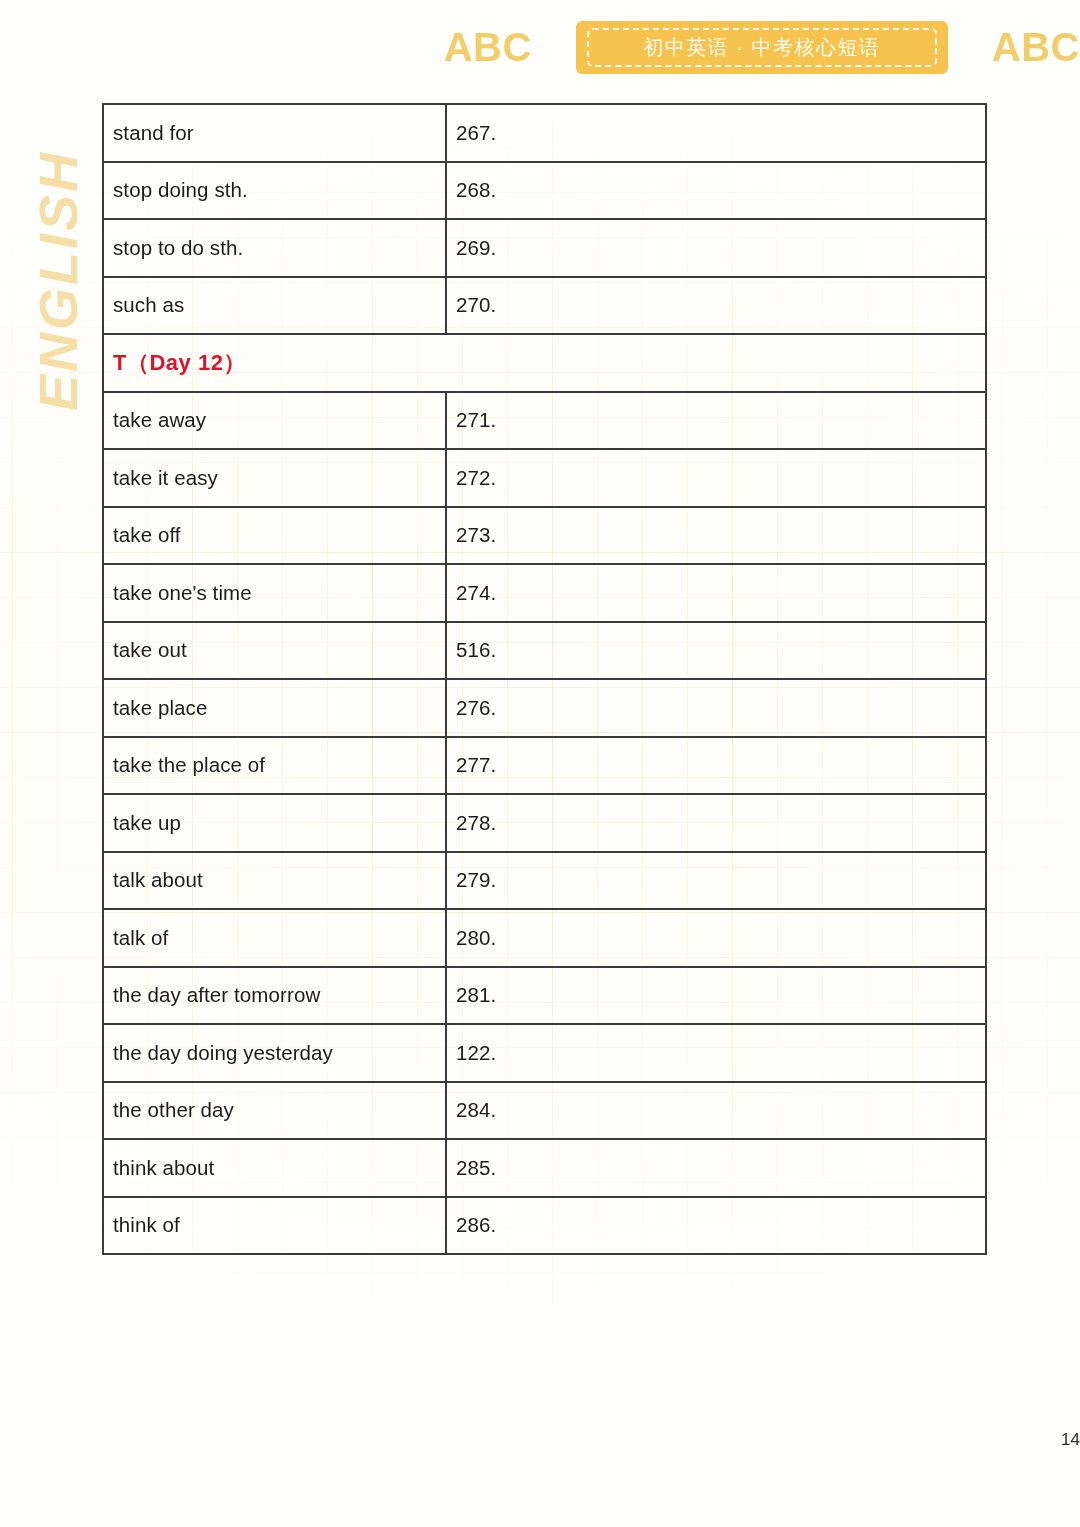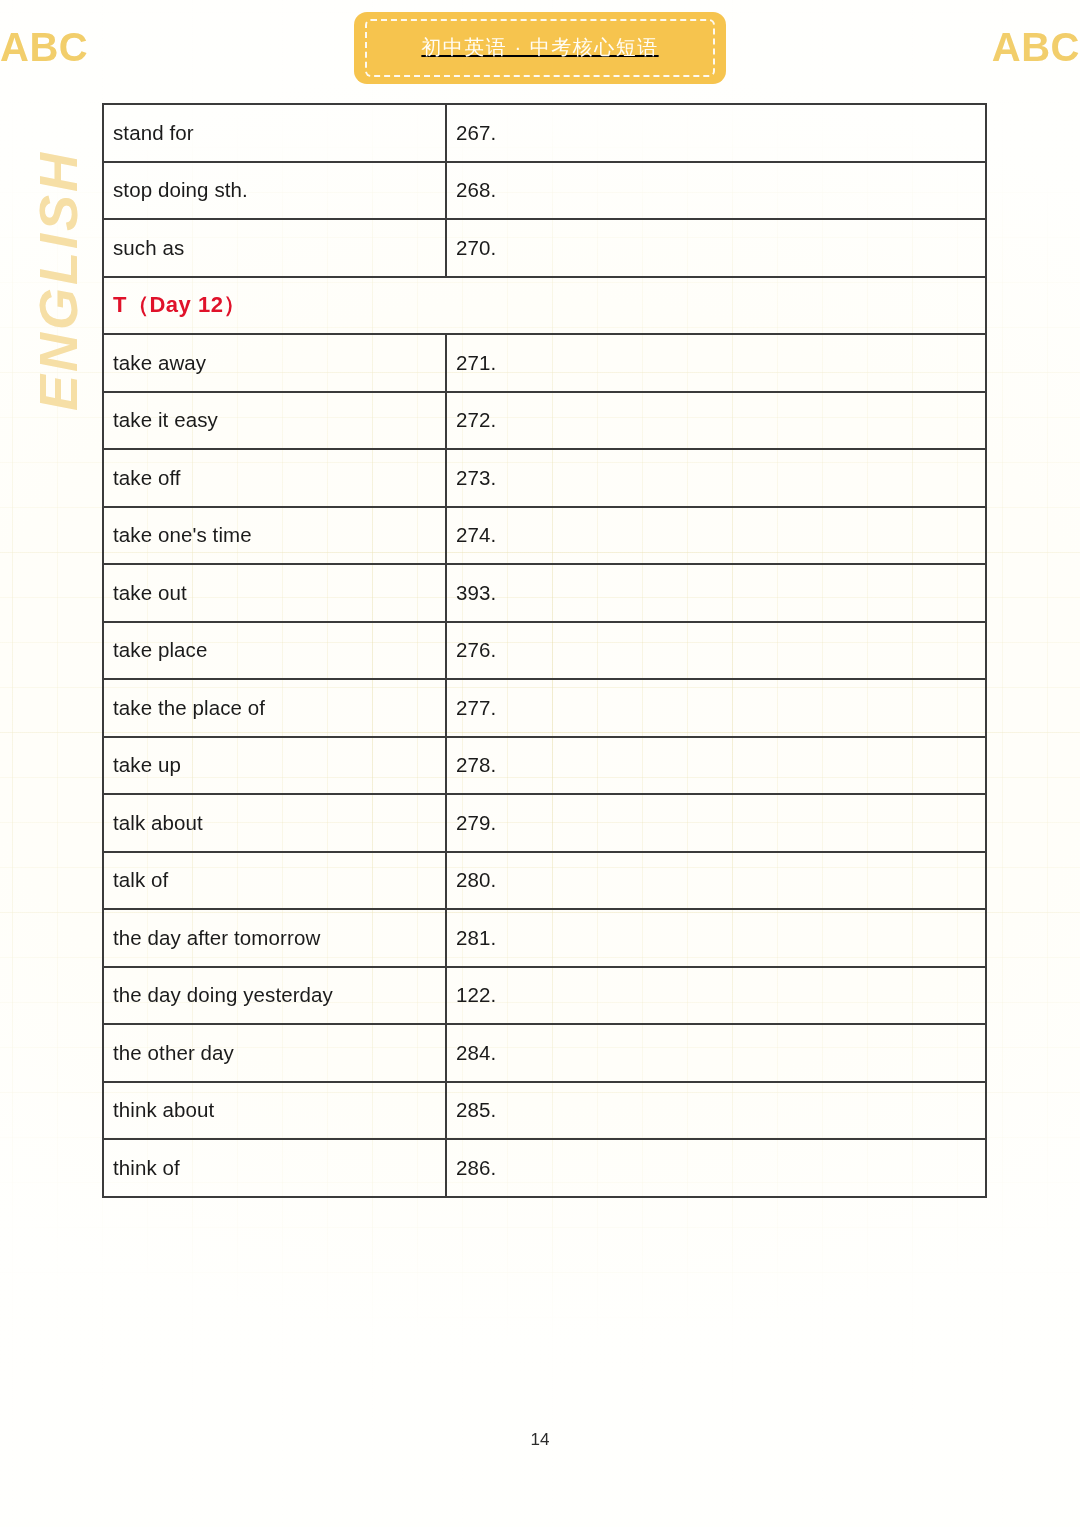--- a/index.html
+++ b/index.html
@@ -51,43 +51,42 @@
   }
 
   
   #header {
     position: absolute;
     top: 0; left: 0;
     width: 1080px;
     height: 95px;
     display: flex;
     align-items: center;
-    justify-content: space-between;
+    justify-content: flex-end;
     gap: 44px;
     z-index: 4;
   }
   .abc-mark {
     font-size: 40px;
     font-weight: bold;
     letter-spacing: .5px;
     color: #f2ce6b;
     filter: blur(.35px);
     user-select: none;
   }
   #banner {
     width: 372px;
-    height: 72px;
-    border-radius: 13px;
+    height: 53px;
+    border-radius: 6px;
     background: #f7c košt;
     background: #f6c44e;
     display: flex;
     align-items: center;
     justify-content: center;
     position: relative;
-    text-decoration: underline;
   }
   #banner::after {
     content: "";
     position: absolute;
     inset: 7px 11px;
     border: 2px dashed #fff;
     border-radius: 6px;
     opacity: .92;
   }
   #banner-text {
@@ -159,21 +158,21 @@
     font-weight: bold;
     letter-spacing: .5px;
   }
 
   
   #page-number {
     position: absolute;
     left: 0;
     top: 1430px;
     width: 1080px;
-    text-align: center;
+    text-align: right;
     font-size: 17px;
     color: #2b2b2b;
     z-index: 3;
   }
 </style>
 </head>
 <body>
 
 <div id="grid-bg"></div>
 <div id="grid-fade"></div>
@@ -198,20 +197,24 @@
   <tbody id="table-body">
       <tr>
         <td class="cell-phrase">stand for</td>
         <td class="cell-number">267.</td>
       </tr>
       <tr>
         <td class="cell-phrase">stop doing sth.</td>
         <td class="cell-number">268.</td>
       </tr>
       <tr>
+        <td class="cell-phrase">stop to do sth.</td>
+        <td class="cell-number">269.</td>
+      </tr>
+      <tr>
         <td class="cell-phrase">such as</td>
         <td class="cell-number">270.</td>
       </tr>
       <tr class="section-row">
         <td colspan="2"><span class="section-label">T（Day 12）</span></td>
       </tr>
       <tr>
         <td class="cell-phrase">take away</td>
         <td class="cell-number">271.</td>
       </tr>
@@ -222,21 +225,21 @@
       <tr>
         <td class="cell-phrase">take off</td>
         <td class="cell-number">273.</td>
       </tr>
       <tr>
         <td class="cell-phrase">take one's time</td>
         <td class="cell-number">274.</td>
       </tr>
       <tr>
         <td class="cell-phrase">take out</td>
-        <td class="cell-number">393.</td>
+        <td class="cell-number">516.</td>
       </tr>
       <tr>
         <td class="cell-phrase">take place</td>
         <td class="cell-number">276.</td>
       </tr>
       <tr>
         <td class="cell-phrase">take the place of</td>
         <td class="cell-number">277.</td>
       </tr>
       <tr>

